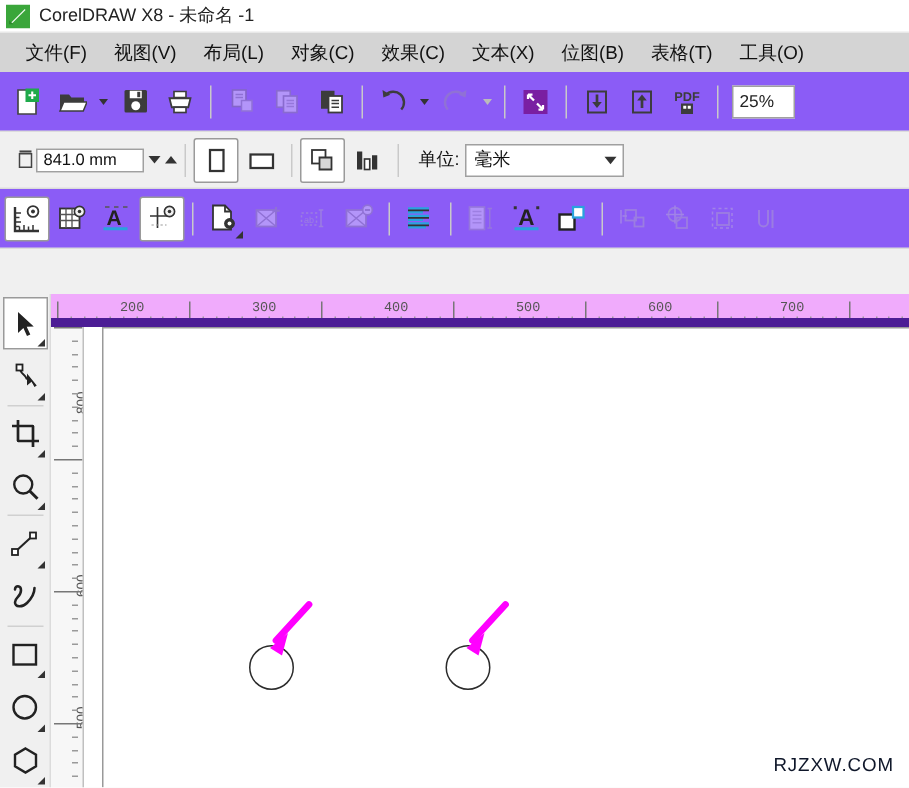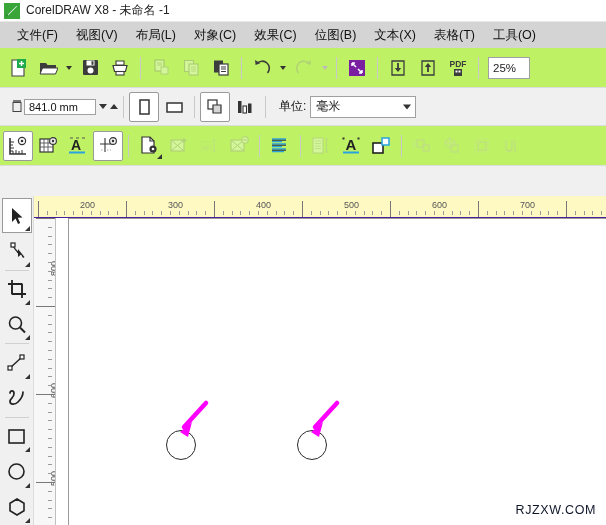--- a/index.html
+++ b/index.html
@@ -25,21 +25,21 @@
   .menubar {
     height: 26px; background: #d4d4d4;
     display: flex; align-items: center; padding-left: 8px;
   }
   .menu-item {
     font-size: 12.5px; color: #111; padding: 3px 9px; white-space: nowrap; cursor: default;
   }
 
   
   .toolbar {
-    background: #bef264; display: flex; align-items: center;
+    background: #8b5cf6; display: flex; align-items: center;
     padding: 0 3px; border-bottom: 1px solid #dcdcdc;
   }
   .tb1 { height: 40px; }
   .tb3 { height: 40px; }
   .tbtn {
     width: 30px; height: 30px; display: flex; align-items: center; justify-content: center;
     position: relative; cursor: default; border: 1px solid transparent; border-radius: 2px;
   }
   .tbtn.sel { background: #ffffff; border-color: #9a9a9a; }
   .tbtn.dis { opacity: 0.35; }
@@ -110,21 +110,21 @@
   }
   .tool.sel { background: #ffffff; border-color: #9a9a9a; }
   .tool .flyout {
     position: absolute; right: 1px; bottom: 1px; width: 0; height: 0;
     border-left: 5px solid transparent; border-bottom: 5px solid #333;
   }
   .toolsep { width: 24px; height: 1px; background: #d0d0d0; margin: 1px 0; }
 
   .hruler {
     position: absolute; left: 34px; top: 0; width: 572px; height: 22px;
-    background: #fef9c3; border-bottom: 1px solid #4c1d95; overflow: hidden;
+    background: #f0abfc; border-bottom: 6px solid #4c1d95; overflow: hidden; font-family: Liberation Mono, monospace;
   }
   .vruler {
     position: absolute; left: 34px; top: 22px; width: 22px; height: 307px;
     background: #f7f7f7; border-right: 1px solid #c0c0c0; overflow: hidden;
   }
   .rl-tick { position: absolute; background: #888; }
   .rl-num { position: absolute; font-size: 9px; color: #555; }
   .vrl-num { position: absolute; font-size: 9px; color: #555; transform: rotate(-90deg); transform-origin: left top; white-space: nowrap; }
 
   .canvas {
@@ -158,22 +158,22 @@
     </span>
     <span class="title-text">CorelDRAW X8 - 未命名 -1</span>
   </div>
 
   <div class="menubar">
     <div class="menu-item">文件(F)</div>
     <div class="menu-item">视图(V)</div>
     <div class="menu-item">布局(L)</div>
     <div class="menu-item">对象(C)</div>
     <div class="menu-item">效果(C)</div>
+    <div class="menu-item">文本(X)</div>
     <div class="menu-item">位图(B)</div>
-    <div class="menu-item">文本(X)</div>
     <div class="menu-item">表格(T)</div>
     <div class="menu-item">工具(O)</div>
   </div>
 
   <div class="toolbar tb1">
     <div class="tbtn">
       <svg width="20" height="20" viewBox="0 0 20 20">
         <path d="M4 2 h8 l4 4 v12 h-12 Z" fill="#fff" stroke="#444" stroke-width="1.1"></path>
         <path d="M12 2 v4 h4" fill="none" stroke="#444" stroke-width="1.1"></path>
         <rect x="9" y="1" width="9" height="9" fill="#1faa4b"></rect>

